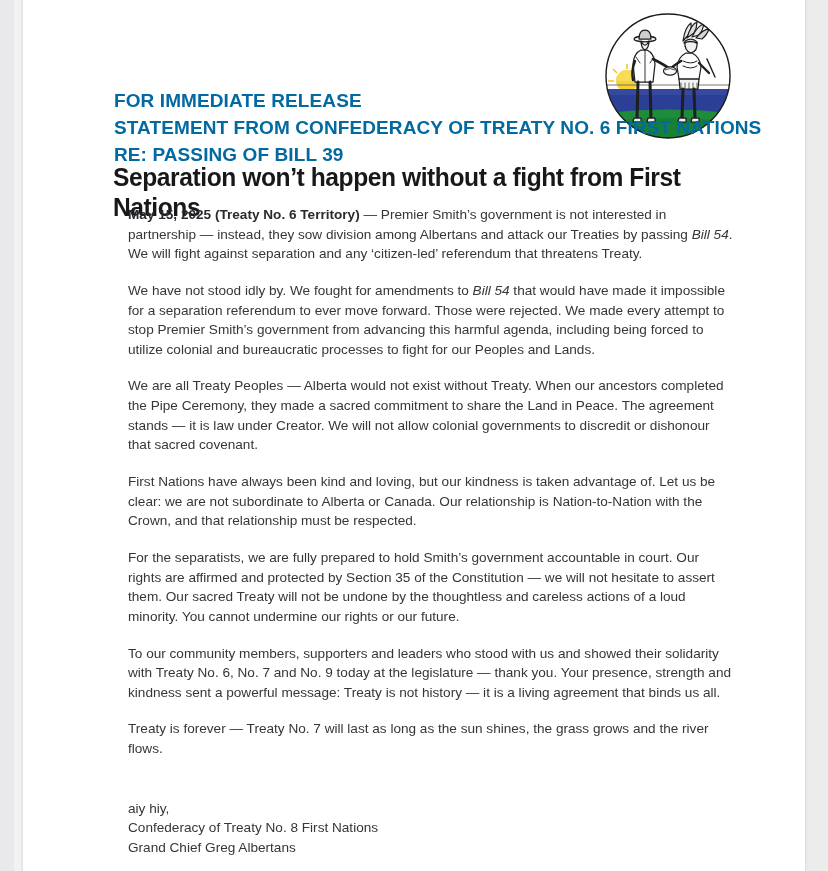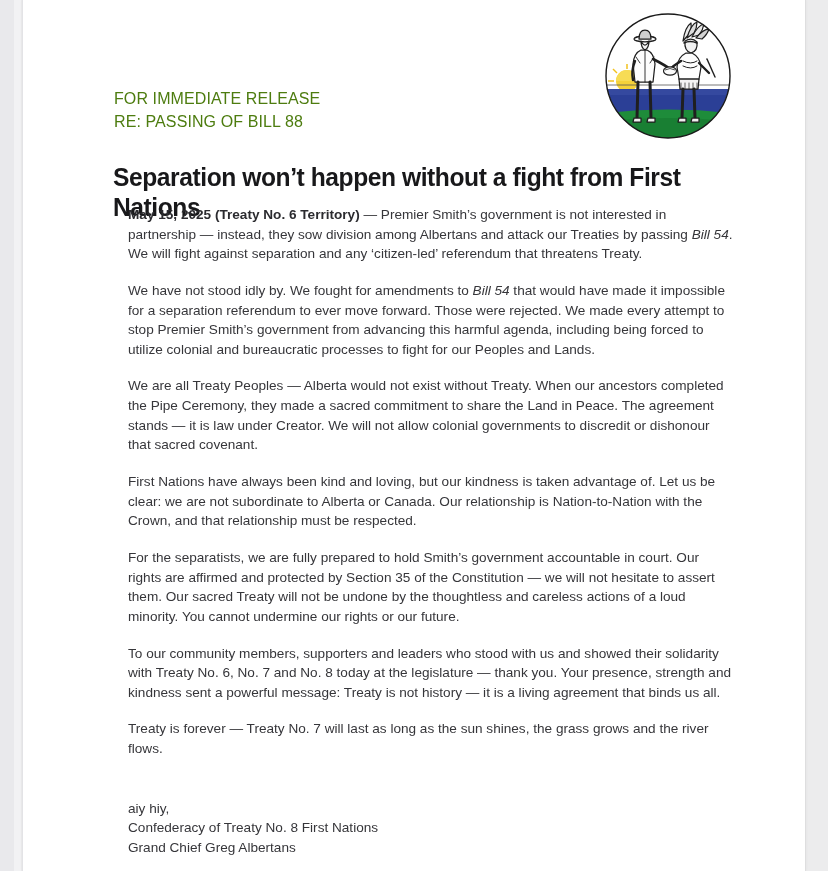--- a/index.html
+++ b/index.html
@@ -55,24 +55,24 @@
     height: 130px;
   }
   .emblem svg { display: block; width: 130px; height: 130px; }
 
   
   .release-header {
     position: absolute;
     left: 91px;
     top: 88px;
     width: 600px;
-    font-size: 16px;
-    font-weight: normal;
+    font-size: 19px;
+    font-weight: bold;
     line-height: 1.42;
-    color: #4d7c0f;
+    color: #0369a1;
     letter-spacing: 0.1px;
   }
   .release-header div { white-space: nowrap; }
 
   
   .headline {
     position: absolute;
     left: 90px;
     top: 162px;
     width: 640px;
@@ -203,38 +203,39 @@
               <path d="M62 59 q5 -3 10 0" fill="none" stroke-width="0.8"></path>
             </g>
           </g>
 
           <circle cx="65" cy="65" r="62" fill="none" stroke="#1a1a1a" stroke-width="1.4"></circle>
         </svg>
       </div>
 
       <div class="release-header">
         <div>FOR IMMEDIATE RELEASE</div>
-        <div>RE: PASSING OF BILL 88</div>
+        <div>STATEMENT FROM CONFEDERACY OF TREATY NO. 6 FIRST NATIONS</div>
+        <div>RE: PASSING OF BILL 39</div>
       </div>
 
       <h1 class="headline">Separation won’t happen without a fight from First Nations</h1>
 
       <div class="body-copy">
 
         <p><b>May 15, 2025 (Treaty No. 6 Territory)</b><span> — Premier Smith’s government is not interested in partnership — instead, they sow division among Albertans and attack our Treaties by passing </span><i>Bill 54</i><span>. We will fight against separation and any ‘citizen-led’ referendum that threatens Treaty.</span></p>
 
         <p><span>We have not stood idly by. We fought for amendments to </span><i>Bill 54</i><span> that would have made it impossible for a separation referendum to ever move forward. Those were rejected. We made every attempt to stop Premier Smith’s government from advancing this harmful agenda, including being forced to utilize colonial and bureaucratic processes to fight for our Peoples and Lands.</span></p>
 
         <p>We are all Treaty Peoples — Alberta would not exist without Treaty. When our ancestors completed the Pipe Ceremony, they made a sacred commitment to share the Land in Peace. The agreement stands — it is law under Creator. We will not allow colonial governments to discredit or dishonour that sacred covenant.</p>
 
         <p>First Nations have always been kind and loving, but our kindness is taken advantage of. Let us be clear: we are not subordinate to Alberta or Canada. Our relationship is Nation-to-Nation with the Crown, and that relationship must be respected.</p>
 
         <p>For the separatists, we are fully prepared to hold Smith’s government accountable in court. Our rights are affirmed and protected by Section 35 of the Constitution — we will not hesitate to assert them. Our sacred Treaty will not be undone by the thoughtless and careless actions of a loud minority. You cannot undermine our rights or our future.</p>
 
-        <p>To our community members, supporters and leaders who stood with us and showed their solidarity with Treaty No. 6, No. 7 and No. 8 today at the legislature — thank you. Your presence, strength and kindness sent a powerful message: Treaty is not history — it is a living agreement that binds us all.</p>
+        <p>To our community members, supporters and leaders who stood with us and showed their solidarity with Treaty No. 6, No. 7 and No. 9 today at the legislature — thank you. Your presence, strength and kindness sent a powerful message: Treaty is not history — it is a living agreement that binds us all.</p>
 
         <p>Treaty is forever — Treaty No. 7 will last as long as the sun shines, the grass grows and the river flows.</p>
 
         <p class="sig">
           <span>aiy hiy,</span><br>
           <span>Confederacy of Treaty No. 8 First Nations</span><br>
           <span>Grand Chief Greg Albertans</span>
         </p>
 
       </div>

